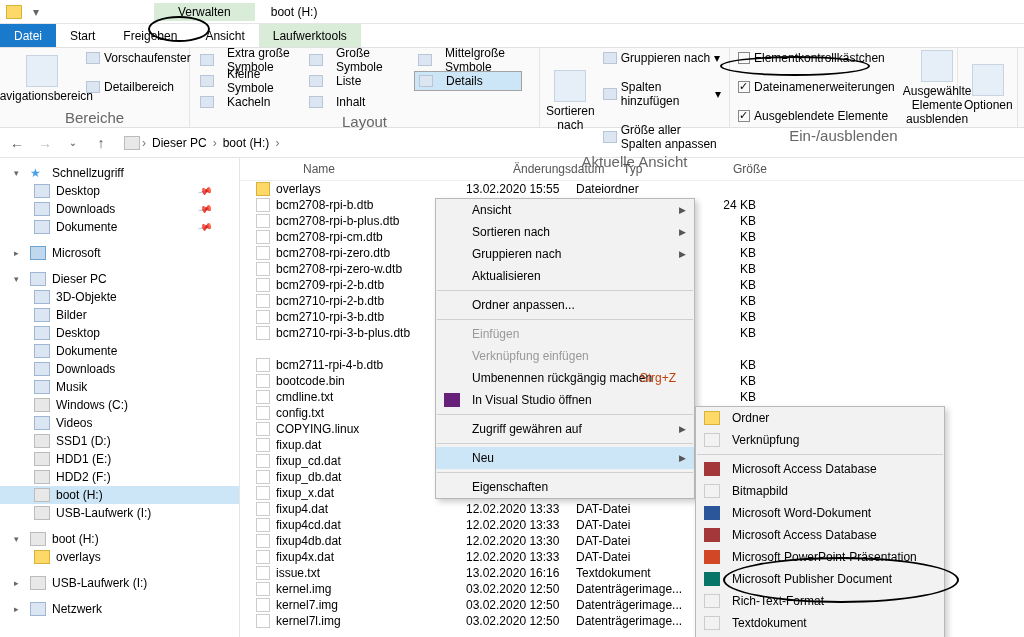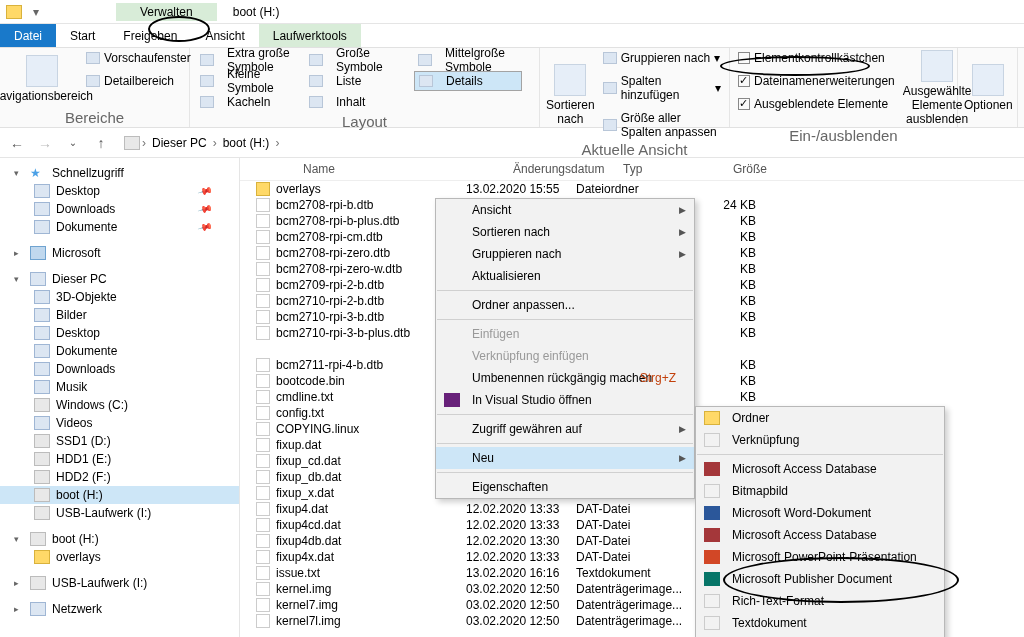--- a/index.html
+++ b/index.html
@@ -2,37 +2,37 @@
 <html><head>
 <meta charset="utf-8">
 <style>
   * { margin: 0; padding: 0; box-sizing: border-box; font-family: "Segoe UI", Tahoma, sans-serif; font-size: 12px; }
   body { background: #fff; width: 1024px; height: 637px; overflow: hidden; position: relative; }
   
   
   .titlebar { height: 24px; background: #fff; display: flex; align-items: center; padding: 0 4px; border-bottom: 1px solid #e5e5e5; }
   .titlebar .qat { display: flex; gap: 2px; align-items: center; }
   .qat .icon-btn { width: 20px; height: 20px; display: flex; align-items: center; justify-content: center; }
-  .titlebar .manage-tab { margin-left: 70px; background: #d8ecd8; padding: 2px 24px; }
+  .titlebar .manage-tab { margin-left: 108px; background: #d8ecd8; padding: 2px 24px; }
   .titlebar .loc { margin-left: 16px; }
   
   
   .tabs { height: 24px; display: flex; align-items: stretch; border-bottom: 1px solid #e1e1e1; background:#fff; }
   .tab { padding: 4px 14px; display:flex; align-items:center; cursor:pointer; }
   .tab.file { background: #1979ca; color: #fff; }
   .tab.hl { background: #d8ecd8; }
   
   
   .ribbon { height: 80px; display: flex; border-bottom: 1px solid #e1e1e1; background: #fafafa; }
   .group { border-right: 1px solid #e5e5e5; display:flex; flex-direction:column; justify-content:space-between; padding: 2px 6px 0; }
   .group-body { display:flex; gap:6px; flex:1; }
   .group-label { text-align:center; color:#666; font-size:15px; padding: 1px 0; }
   .big-btn { display:flex; flex-direction:column; align-items:center; justify-content:center; width:72px; gap:2px; text-align:center; font-size:11px; }
   .big-btn .ico { width:32px; height:32px; background:#e6eef8; border:1px solid #c8d4e2; }
-  .row-opts { display:flex; flex-direction:column; gap:7px; font-size:11px; }
+  .row-opts { display:flex; flex-direction:column; gap:13px; font-size:11px; }
   .row-opts div { display:flex; align-items:center; gap:4px; padding:1px 2px; }
   .layout-grid { display:grid; grid-template-columns: repeat(3, 108px); grid-auto-rows: 20px; gap:1px; }
   .layout-grid div { display:flex; align-items:center; gap:13px; padding:0 4px; font-size:11px; }
   .layout-grid .sel { background:#cde6f7; border:1px solid #a3a3a3; }
   .tiny-ico { width:14px; height:12px; background:#dce6f2; border:1px solid #b8c6d8; display:inline-block; flex-shrink:0; }
   .chk { width:12px; height:12px; border:1px solid #888; display:inline-block; position:relative; flex-shrink:0; }
   .chk.on::after { content:"✓"; position:absolute; top:-2px; left:0; font-size:11px; }
   
   
   .addrbar { height: 30px; display:flex; align-items:center; gap:6px; padding: 0 6px; border-bottom:1px solid #e5e5e5; }

